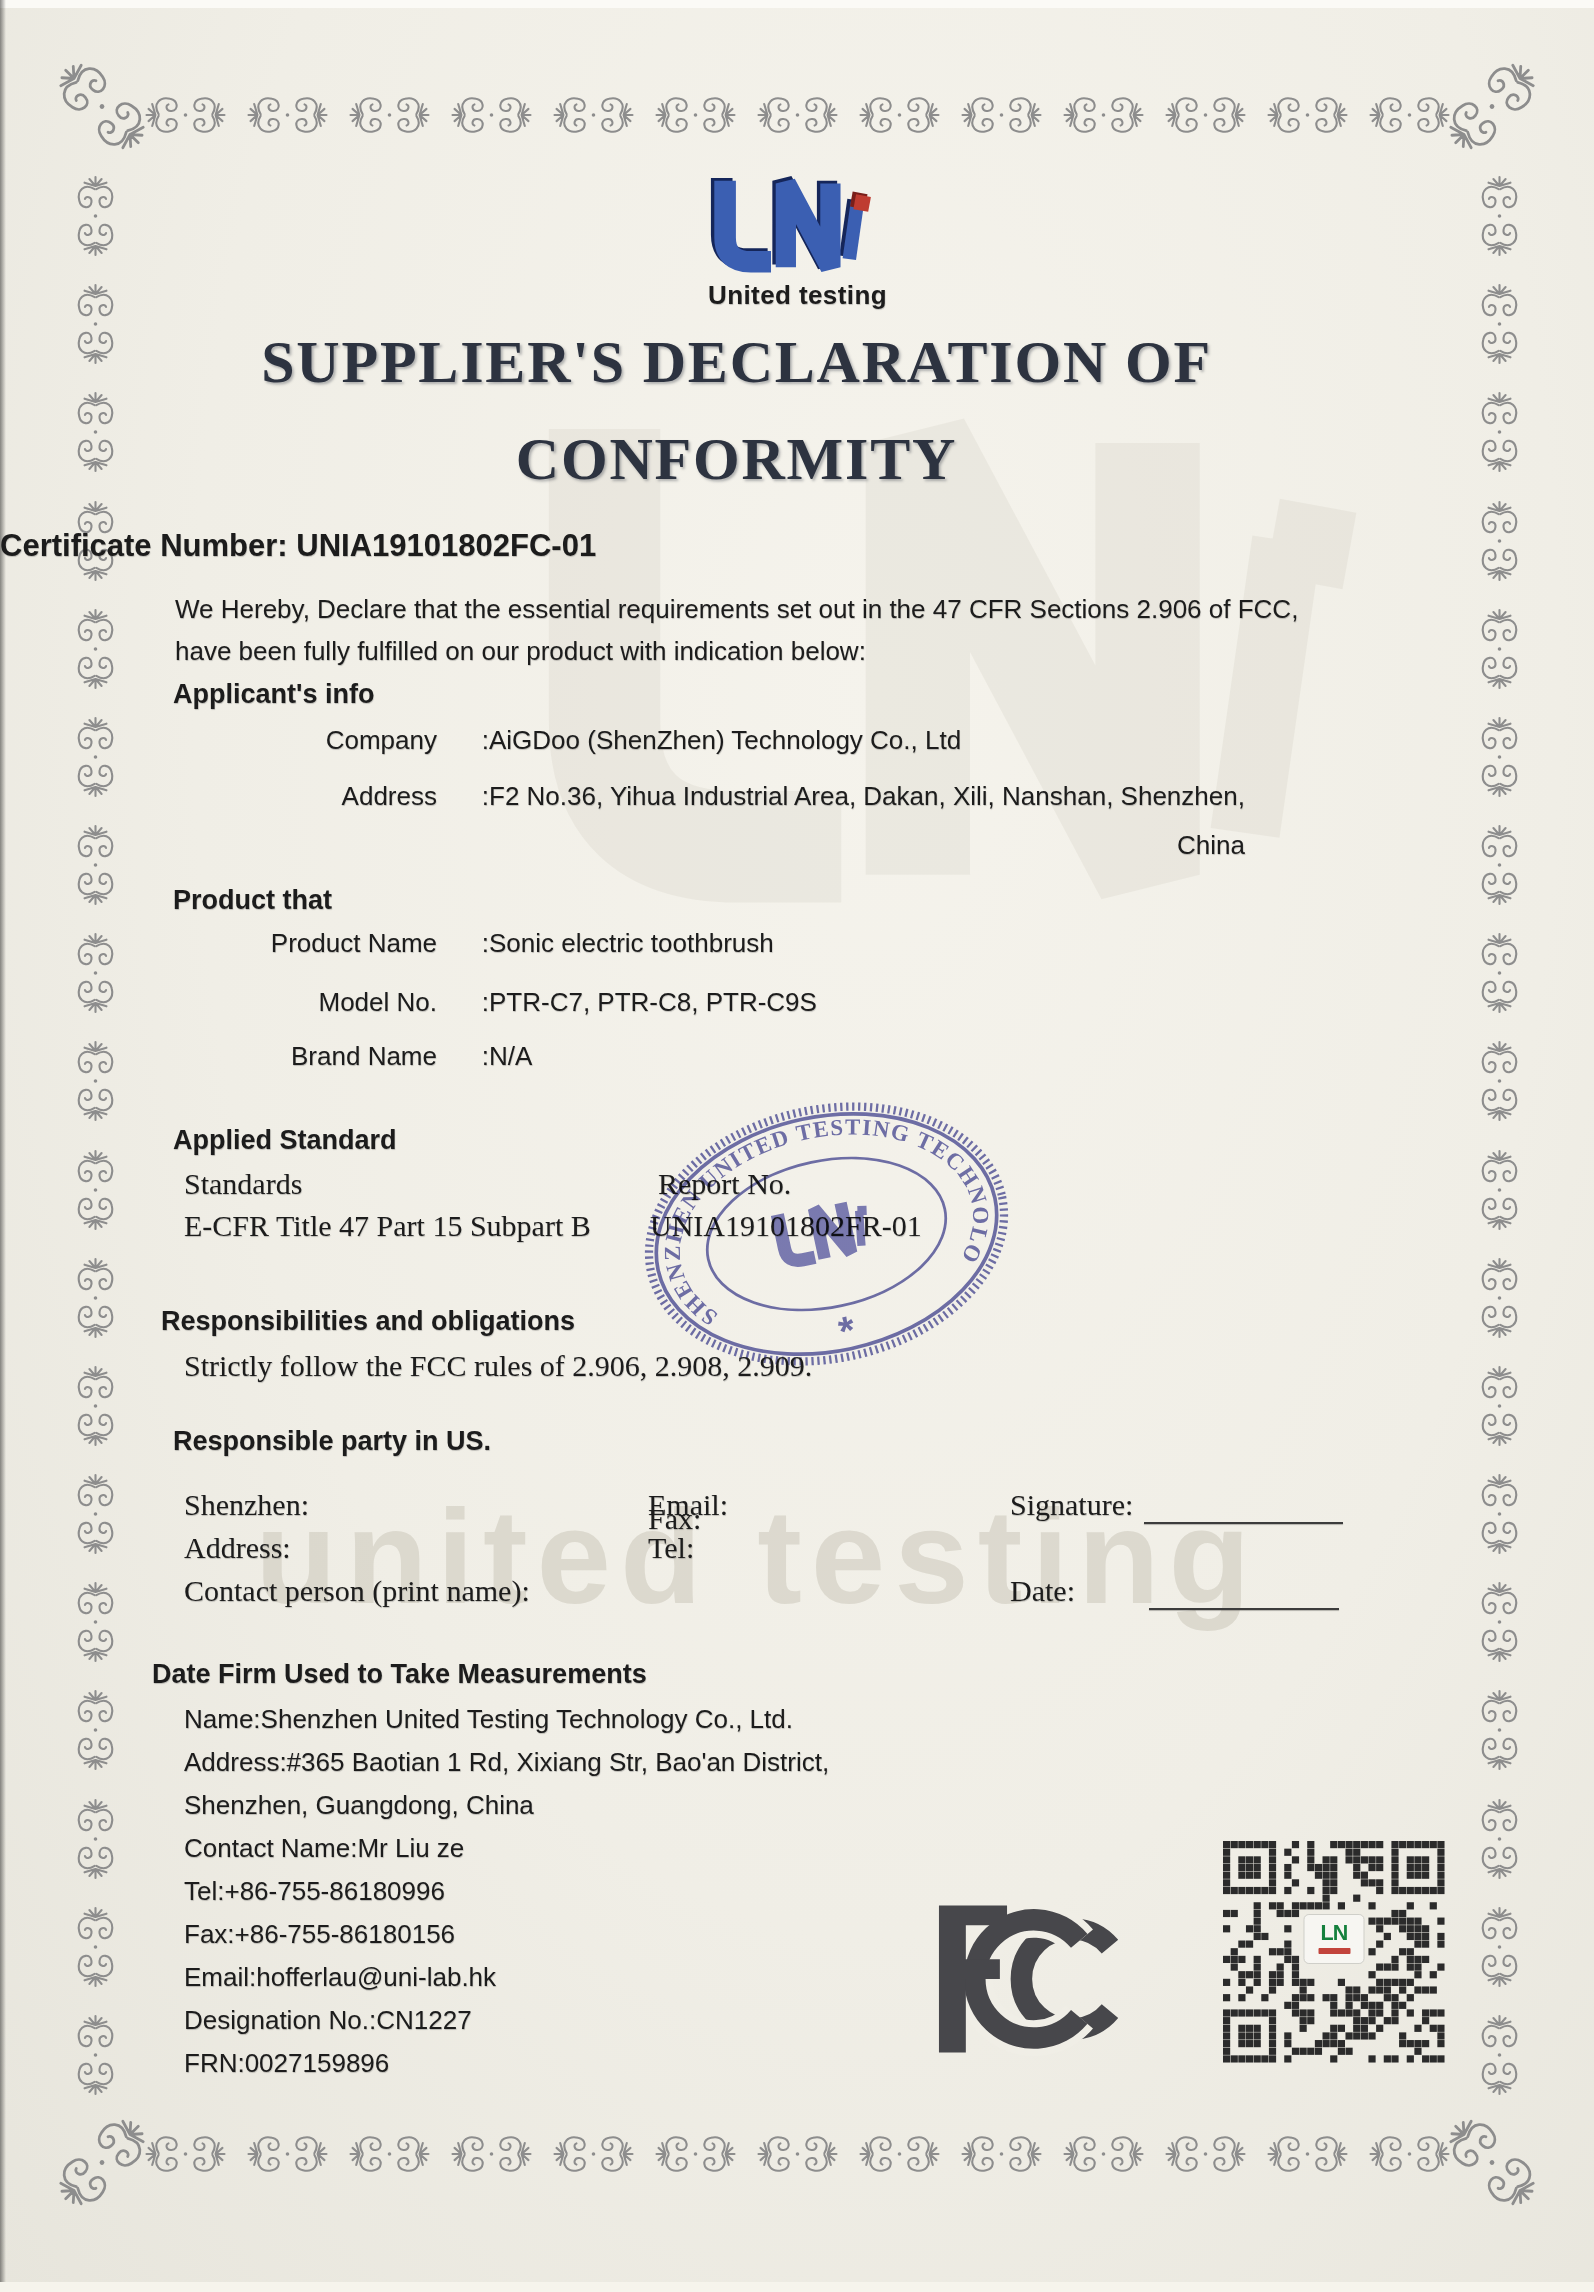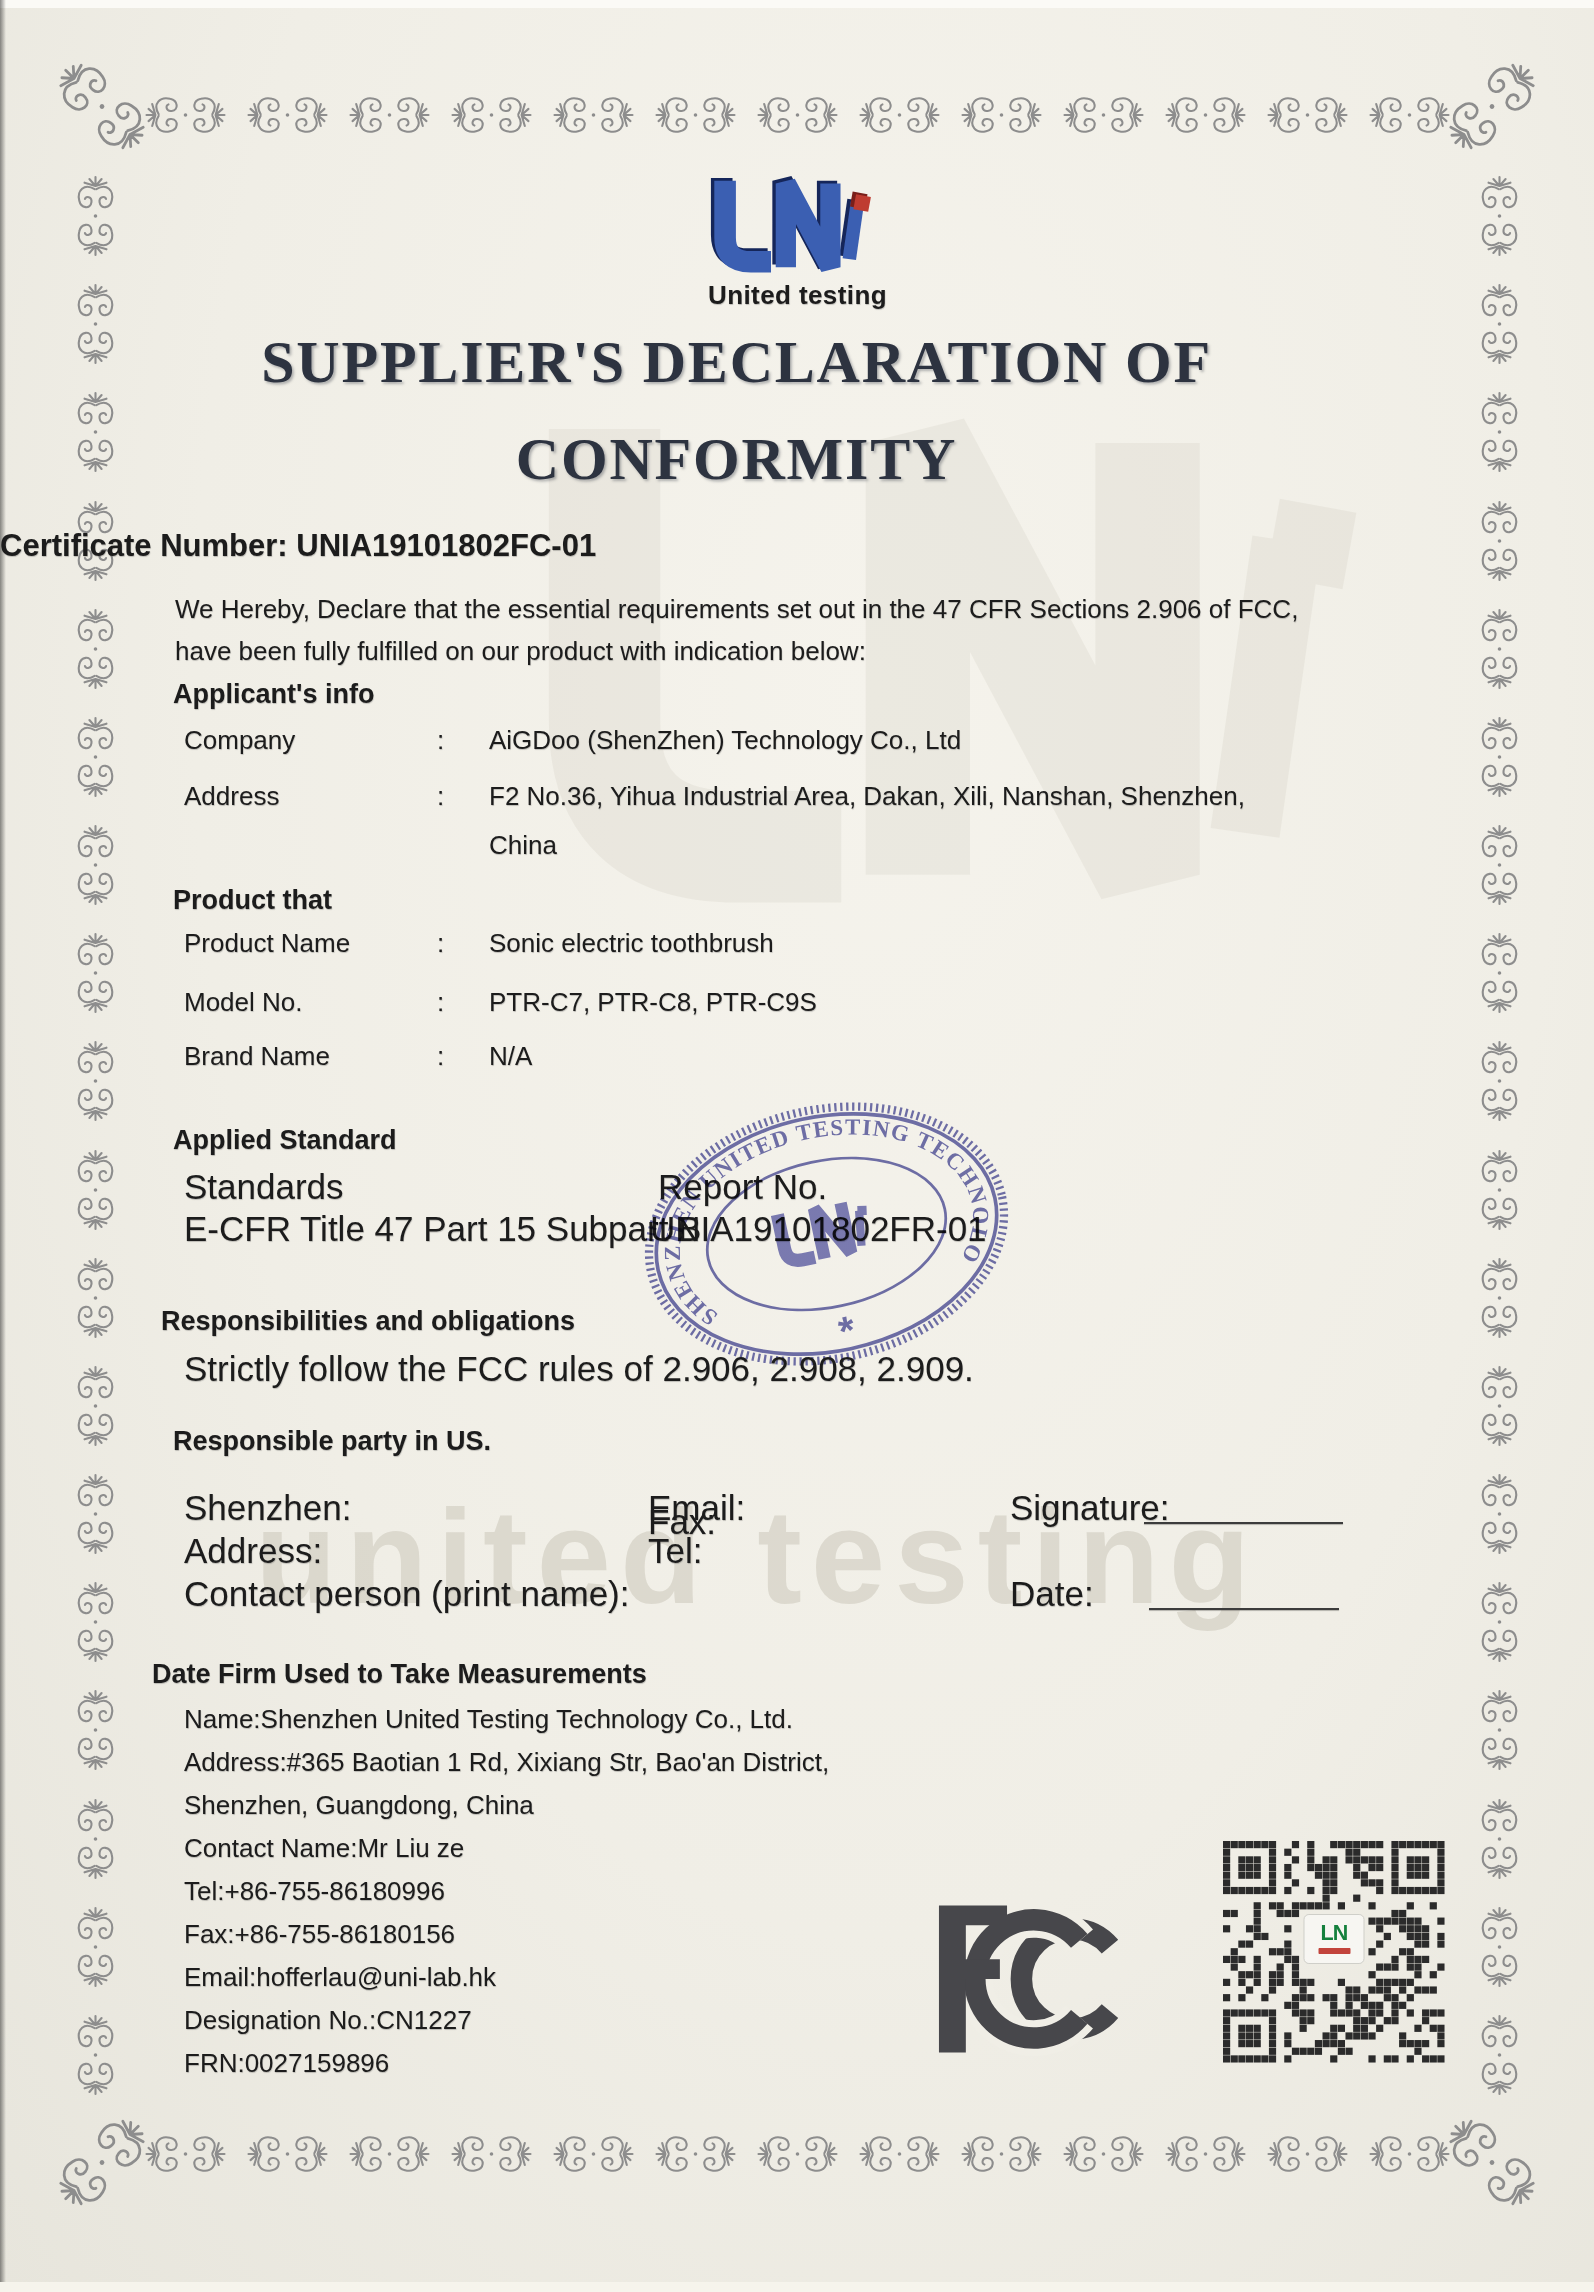--- a/index.html
+++ b/index.html
@@ -42,24 +42,24 @@
   .title{left:0;width:1473px;text-align:center;
     font-family:"Liberation Serif", serif;font-weight:bold;font-size:60px;
     color:#2d3340;letter-spacing:1.8px;
     text-shadow:1.8px 1.8px 2.7px rgba(45,51,64,.35);}
   .title.l1{top:328px;}
   .title.l2{top:425px;}
   .certline{left:0;top:528px;width:1594px;font-size:31px;font-weight:bold;}
 
   .para{left:175px;top:588px;width:1272px;font-size:26px;line-height:42px;}
   .h-sec{font-size:27px;font-weight:bold;}
-  .row{left:184px;display:flex;font-size:26px;}
+  .row{left:184px;display:flex;font-size:26px;text-align:right;}
   .row .lbl{width:253px;flex:0 0 auto;}
   .row .colon{width:52px;flex:0 0 auto;}
-  .lblsolo{font-size:35px;}
+  .lblsolo{font-size:30px;font-family:Liberation Serif, serif;}
   .val2{display:block;margin-top:18px;}
 
   
   .stamp{left:625px;top:1082px;width:403px;height:304px;transform:rotate(-12deg);
     mix-blend-mode:multiply;opacity:.88;}
 
   
   .uline{border-top:2.7px solid #3c3c3c;box-shadow:0 0.9px 0.9px rgba(0,0,0,.25);height:0;}
 
   

